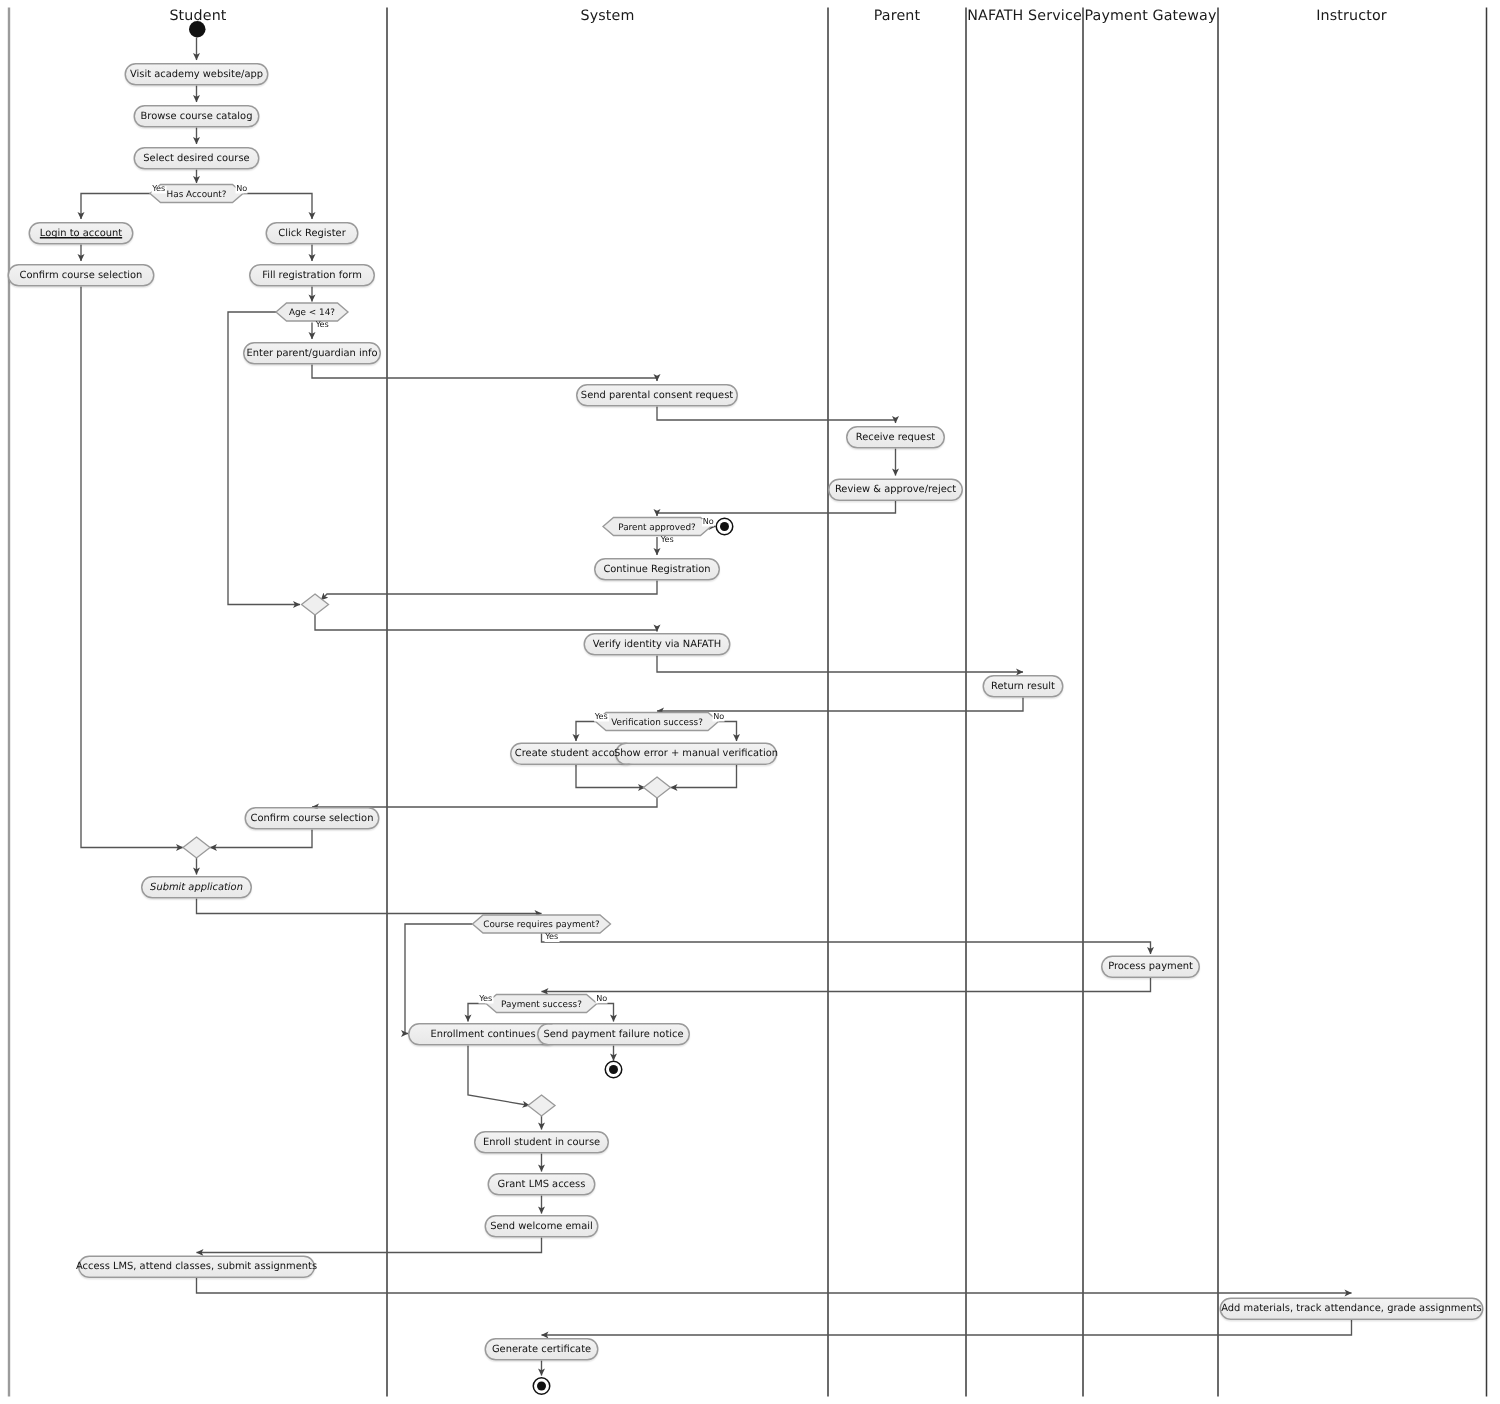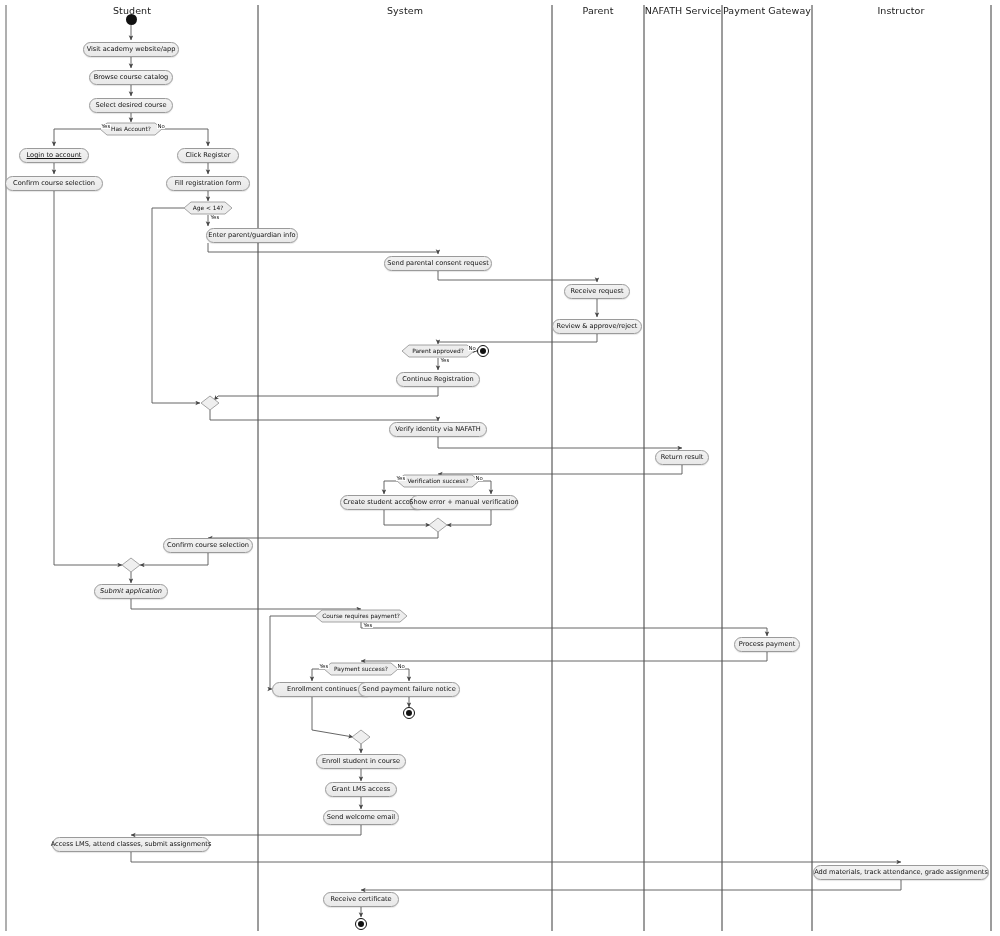--- a/index.html
+++ b/index.html
@@ -130,21 +130,21 @@
     </div>
   <div id="nodes-layer">
       <div style="position: absolute; left: 125.5px; top: 13.5px; width: 11px; height: 11px; box-sizing: border-box; border-radius: 50%; background: rgb(17, 17, 17);"></div>
       <div class="node" style="left: 83px; top: 41.5px; width: 96px; height: 15px;">Visit academy website/app</div>
       <div class="node" style="left: 89px; top: 69.5px; width: 84px; height: 15px;">Browse course catalog</div>
       <div class="node" style="left: 89px; top: 97.5px; width: 84px; height: 15px;">Select desired course</div>
       <div class="node" style="left: 19px; top: 147.5px; width: 70px; height: 15px; text-decoration: underline;">Login to account</div>
       <div class="node" style="left: 177px; top: 147.5px; width: 62px; height: 15px;">Click Register</div>
       <div class="node" style="left: 5px; top: 175.5px; width: 98px; height: 15px;">Confirm course selection</div>
       <div class="node" style="left: 166px; top: 175.5px; width: 84px; height: 15px;">Fill registration form</div>
-      <div class="node" style="left: 162px; top: 227.5px; width: 92px; height: 15px; margin-left: 44px;">Enter parent/guardian info</div>
+      <div class="node" style="left: 162px; top: 227.5px; width: 92px; height: 15px;">Enter parent/guardian info</div>
       <div class="node" style="left: 384px; top: 255.5px; width: 108px; height: 15px;">Send parental consent request</div>
       <div class="node" style="left: 564px; top: 283.5px; width: 66px; height: 15px;">Receive request</div>
       <div class="node" style="left: 552px; top: 318.5px; width: 90px; height: 15px;">Review &amp; approve/reject</div>
       <div style="position: absolute; left: 477px; top: 345px; width: 12px; height: 12px; box-sizing: border-box; border-radius: 50%; border: 1px solid rgb(17, 17, 17); background: rgb(255, 255, 255); display: flex; align-items: center; justify-content: center;">
         <div style="width: 6px; height: 6px; border-radius: 50%; background: rgb(17, 17, 17);"></div>
       </div>
       <div class="node" style="left: 396px; top: 371.5px; width: 84px; height: 15px;">Continue Registration</div>
       <div class="node" style="left: 389px; top: 421.5px; width: 98px; height: 15px;">Verify identity via NAFATH</div>
       <div class="node" style="left: 655px; top: 449.5px; width: 54px; height: 15px;">Return result</div>
       <div class="node" style="left: 340px; top: 494.5px; width: 84px; height: 15px;">Create student account</div>
@@ -155,21 +155,21 @@
       <div class="node" style="left: 272px; top: 681.5px; width: 100px; height: 15px;">Enrollment continues</div>
       <div class="node" style="left: 358px; top: 681.5px; width: 102px; height: 15px;">Send payment failure notice</div>
       <div style="position: absolute; left: 403px; top: 707px; width: 12px; height: 12px; box-sizing: border-box; border-radius: 50%; border: 1px solid rgb(17, 17, 17); background: rgb(255, 255, 255); display: flex; align-items: center; justify-content: center;">
         <div style="width: 6px; height: 6px; border-radius: 50%; background: rgb(17, 17, 17);"></div>
       </div>
       <div class="node" style="left: 316px; top: 753.5px; width: 90px; height: 15px;">Enroll student in course</div>
       <div class="node" style="left: 325px; top: 781.5px; width: 72px; height: 15px;">Grant LMS access</div>
       <div class="node" style="left: 323px; top: 809.5px; width: 76px; height: 15px;">Send welcome email</div>
       <div class="node" style="left: 52px; top: 836.5px; width: 158px; height: 15px;">Access LMS, attend classes, submit assignments</div>
       <div class="node" style="left: 813px; top: 864.5px; width: 176px; height: 15px;">Add materials, track attendance, grade assignments</div>
-      <div class="node" style="left: 323px; top: 891.5px; width: 76px; height: 15px;">Receive certificate</div>
+      <div class="node" style="left: 323px; top: 891.5px; width: 76px; height: 15px;">Generate certificate</div>
       <div style="position: absolute; left: 355px; top: 918px; width: 12px; height: 12px; box-sizing: border-box; border-radius: 50%; border: 1px solid rgb(17, 17, 17); background: rgb(255, 255, 255); display: flex; align-items: center; justify-content: center;">
         <div style="width: 6px; height: 6px; border-radius: 50%; background: rgb(17, 17, 17);"></div>
       </div>
     </div>
   <div id="labels-layer">
       <div class="edge-label" style="left: 101px; top: 124px;">Yes</div>
       <div class="edge-label" style="left: 157px; top: 124px;">No</div>
       <div class="edge-label" style="left: 210px; top: 215px;">Yes</div>
       <div class="edge-label" style="left: 468px; top: 346px;">No</div>
       <div class="edge-label" style="left: 440px; top: 358px;">Yes</div>

